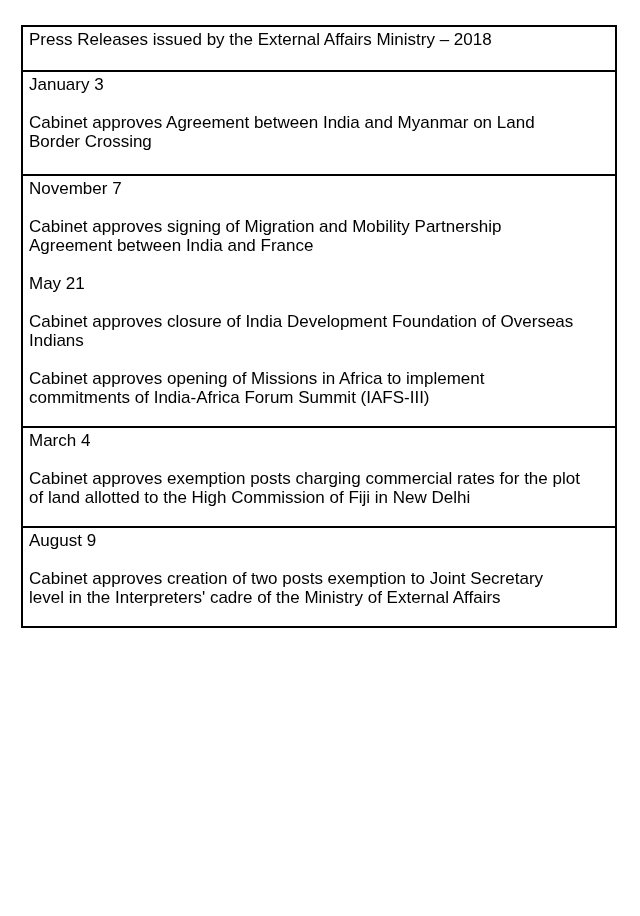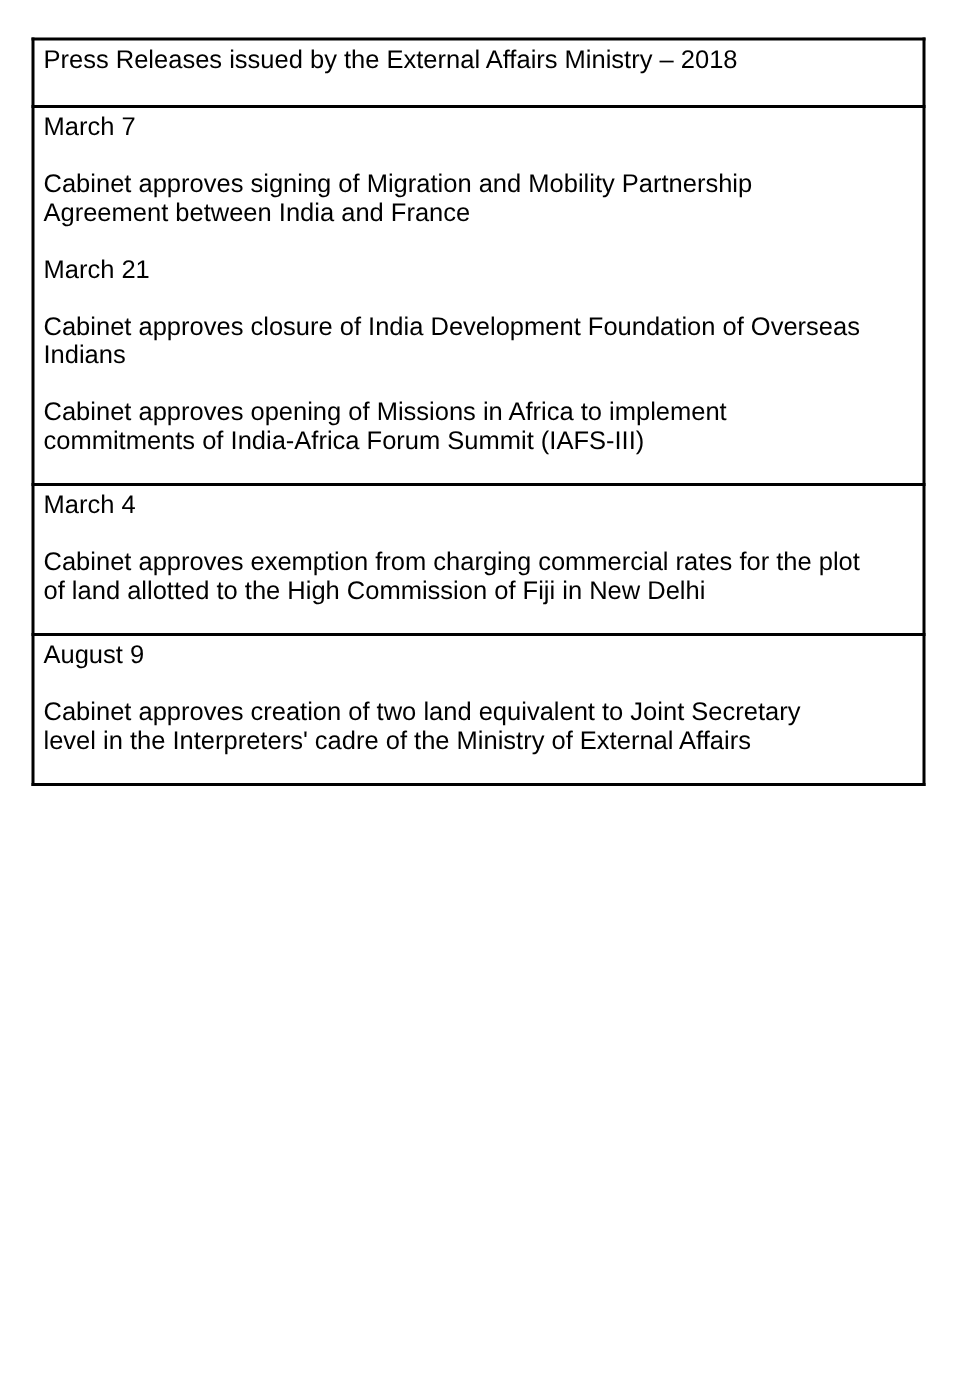--- a/index.html
+++ b/index.html
@@ -41,46 +41,53 @@
 <body>
 
 <table class="press-table">
   <tbody>
       <tr>
     <td style="height:40px">
       <p class="para">Press Releases issued by the External Affairs Ministry – 2018</p>
     </td>
   </tr>
 
+  <tr>
+    <td style="height:99px">
+      <p class="para">January 3</p>
+      <p class="para">Cabinet approves Agreement between India and Myanmar on Land
+Border Crossing</p>
+    </td>
+  </tr>
 
 
   <tr>
     <td style="height:233px">
-      <p class="para">March 7</p>
+      <p class="para">November 7</p>
       <p class="para">Cabinet approves signing of Migration and Mobility Partnership
 Agreement between India and France</p>
-      <p class="para">March 21</p>
+      <p class="para">May 21</p>
       <p class="para">Cabinet approves closure of India Development Foundation of Overseas
 Indians</p>
       <p class="para">Cabinet approves opening of Missions in Africa to implement
 commitments of India-Africa Forum Summit (IAFS-III)</p>
     </td>
   </tr>
 
 
 
   <tr>
     <td style="height:90px">
       <p class="para">March 4</p>
-      <p class="para">Cabinet approves exemption from charging commercial rates for the plot
+      <p class="para">Cabinet approves exemption posts charging commercial rates for the plot
 of land allotted to the High Commission of Fiji in New Delhi</p>
     </td>
   </tr>
 
   <tr>
     <td style="height:94px">
       <p class="para">August 9</p>
-      <p class="para">Cabinet approves creation of two land equivalent to Joint Secretary
+      <p class="para">Cabinet approves creation of two posts exemption to Joint Secretary
 level in the Interpreters' cadre of the Ministry of External Affairs</p>
     </td>
   </tr>
 </tbody>
   </table>
 
 </body></html>

